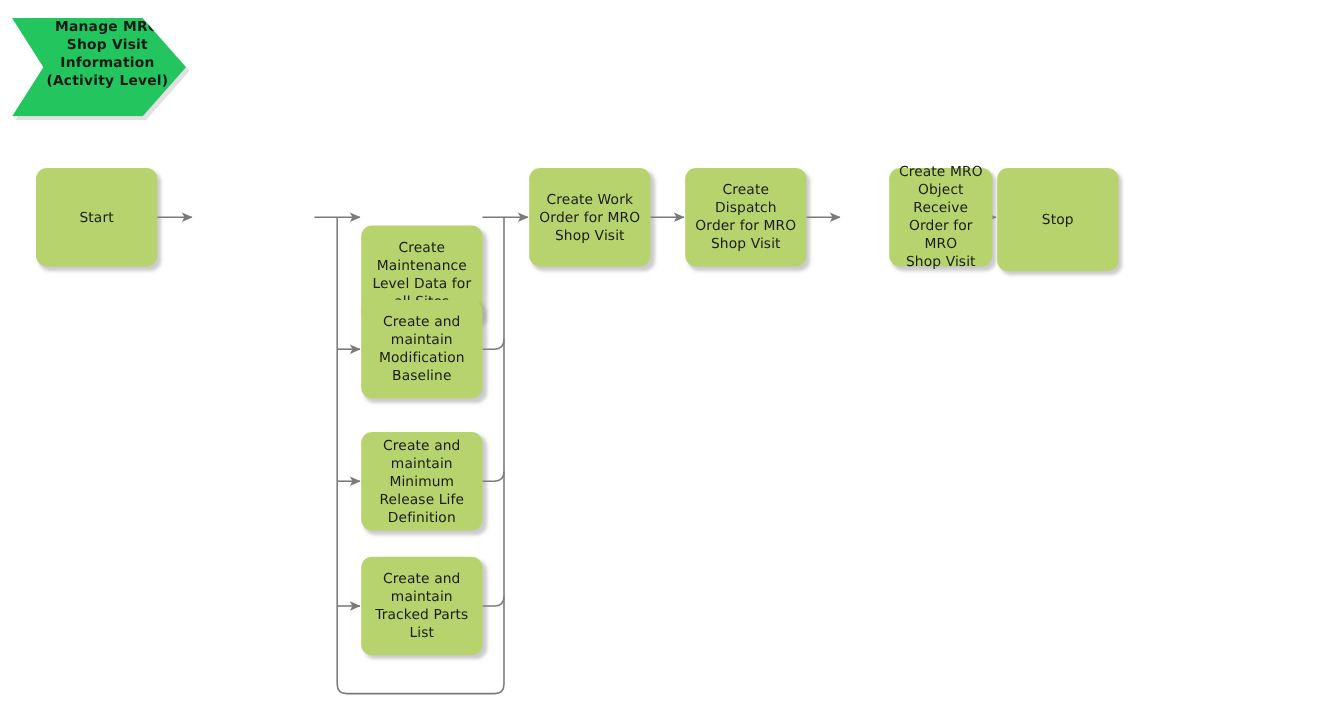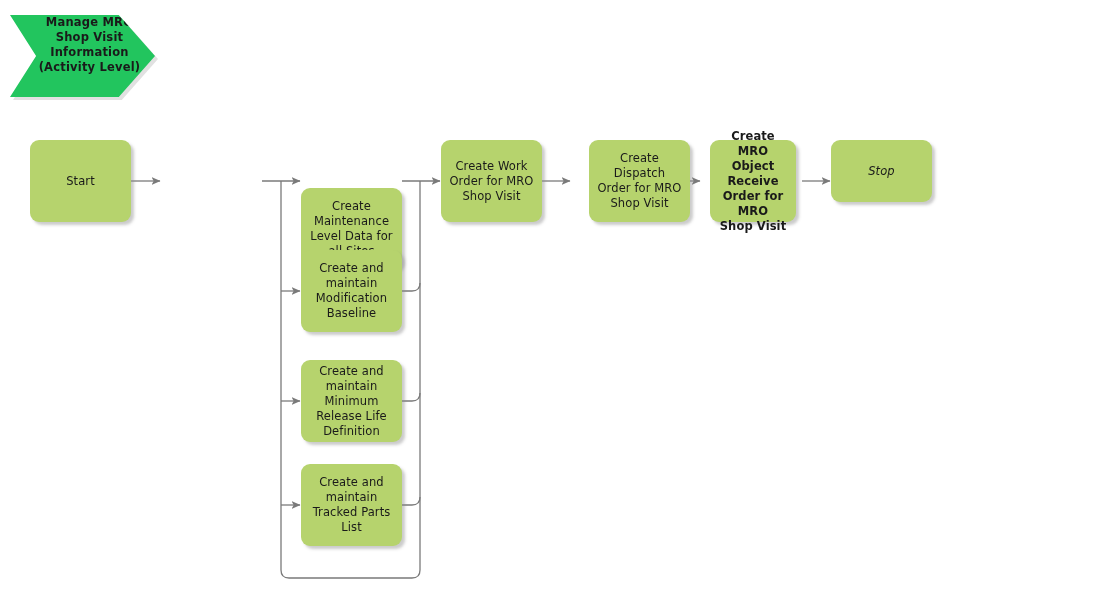--- a/index.html
+++ b/index.html
@@ -172,30 +172,30 @@
 Tracked Parts
 List</span>
   </div>
 
   <div class="node" style="left:441px; top:140px; width:101px; height:82px;">
     <span class="node-label">Create Work
 Order for MRO
 Shop Visit</span>
   </div>
 
-  <div class="node" style="left:589px; top:140px; width:101px; height:82px;">
+  <div class="node" style="left:571px; top:140px; width:101px; height:82px;">
     <span class="node-label">Create Dispatch
 Order for MRO
 Shop Visit</span>
   </div>
 
-  <div class="node" style="left:710px; top:140px; width:86px; height:82px;font-weight:bold;">
+  <div class="node" style="left:741px; top:140px; width:86px; height:82px;">
     <span class="node-label">Create MRO
 Object Receive
 Order for MRO
 Shop Visit</span>
   </div>
 
-  <div class="node" style="left:831px; top:140px; width:101px; height:62px;font-style:italic;">
+  <div class="node" style="left:831px; top:140px; width:101px; height:86px;">
     <span class="node-label">Stop</span>
   </div>
 
 </div>
 
 </body></html>

